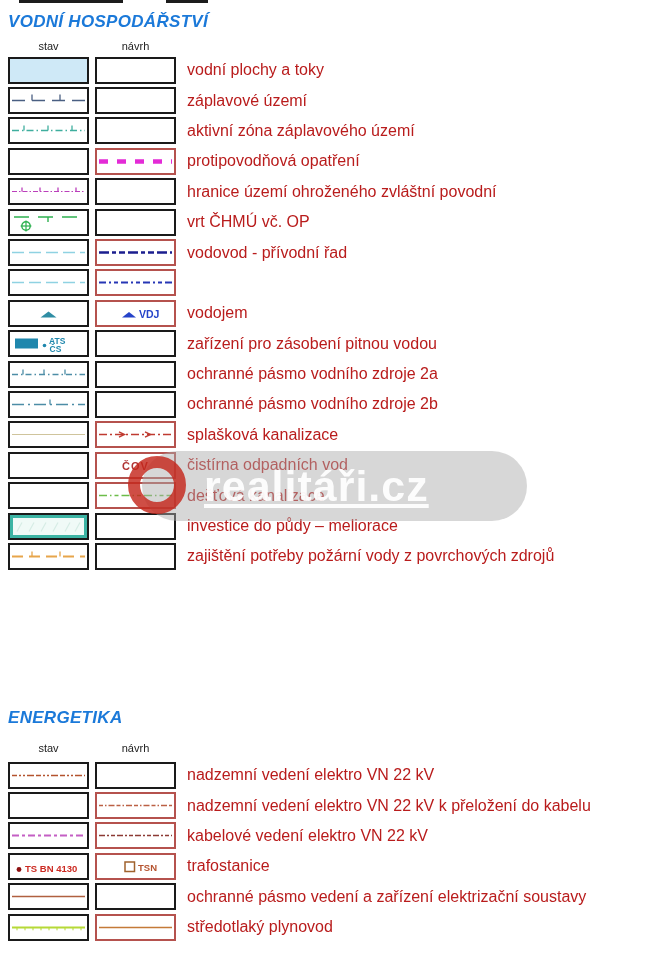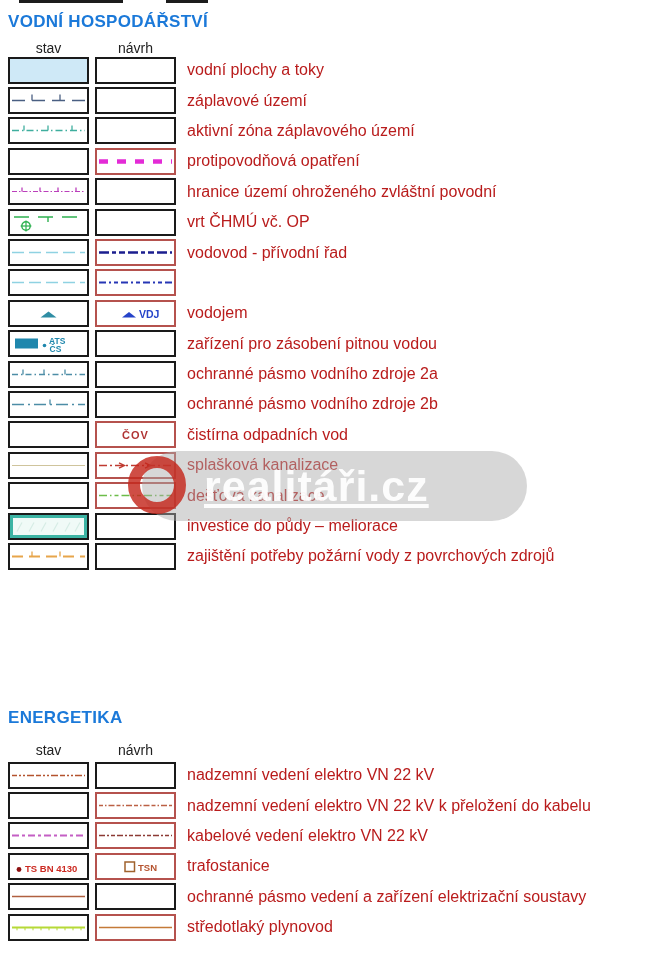--- a/index.html
+++ b/index.html
@@ -4,22 +4,22 @@
 <style>
   html,body{margin:0;padding:0;background:#fff;}
   body{width:661px;height:960px;font-family:"Liberation Sans",sans-serif;}
   .page{position:relative;width:661px;height:960px;background:#fff;overflow:hidden;}
   .artifact{position:absolute;top:0;height:3px;background:#1c1c1c;}
   .artifact.a1{left:19px;width:104px;}
   .artifact.a2{left:166px;width:42px;}
   .section{position:absolute;left:8px;}
   .section-water{top:12px;}
   .section-energy{top:708px;}
-  .section-title{margin:0;font-size:17px;font-weight:bold;letter-spacing:.3px;color:var(--hdr,#1b79d9);}
-  .col-labels{position:relative;height:12px;margin-top:8px;font-size:14px;color:#222;}
+  .section-title{margin:0;font-size:17px;font-weight:bold;letter-spacing:.3px;color:var(--hdr,#1b79d9);font-style:italic;}
+  .col-labels{position:relative;height:12px;margin-top:8px;font-size:11px;color:#222;}
   .section-energy .col-labels{margin-top:14px;}
   .col-stav{position:absolute;left:0;width:81px;text-align:center;}
   .col-navrh{position:absolute;left:87px;width:81px;text-align:center;}
   .rows{margin-top:3px;}
   .section-energy .rows{margin-top:6px;}
   .row{display:flex;align-items:center;height:30.4px;}
   .box{width:77px;height:23px;border:2px solid var(--bb,#1a1a1a);background:#fff;flex:none;}
   .box+.box{margin-left:6px;}
   .box.red{border-color:var(--nb,#b5524e);}
   .box svg{display:block;}
@@ -173,42 +173,42 @@
             <div class="box">
               <svg width="77" height="23" viewBox="0 0 77 23">
                 <line x1="2" y1="11.5" x2="75" y2="11.5" stroke="#4d8da6" stroke-width="1.6" stroke-dasharray="12 4 2 4"></line>
                 <line x1="40" y1="11.5" x2="40" y2="6.5" stroke="#4d8da6" stroke-width="1.3"></line>
               </svg>
             </div>
             <div class="box"></div>
             <span class="row-label">ochranné pásmo vodního zdroje 2b</span>
           </div>
           <div class="row">
-            <div class="box"></div>
-            <div class="box red">
-              <svg width="77" height="23" viewBox="0 0 77 23">
-                <text x="38.5" y="15.5" text-anchor="middle" font-size="11" font-weight="bold" letter-spacing="1" fill="#b03434" font-family="Liberation Sans, sans-serif">ČOV</text>
-              </svg>
-            </div>
-            <span class="row-label">čistírna odpadních vod</span>
-          </div>
-          <div class="row">
             <div class="box">
               <svg width="77" height="23" viewBox="0 0 77 23">
                 <line x1="2" y1="11.5" x2="75" y2="11.5" stroke="#cfc49c" stroke-width="1.2"></line>
               </svg>
             </div>
             <div class="box red">
               <svg width="77" height="23" viewBox="0 0 77 23">
                 <line x1="2" y1="11.5" x2="75" y2="11.5" stroke="#bf3a30" stroke-width="1.5" stroke-dasharray="8 3 2 3"></line>
                 <path d="M22 8.8 L27.5 11.5 L22 14.2" fill="none" stroke="#bf3a30" stroke-width="1.4"></path>
                 <path d="M48 8.8 L53.5 11.5 L48 14.2" fill="none" stroke="#bf3a30" stroke-width="1.4"></path>
               </svg>
             </div>
             <span class="row-label">splašková kanalizace</span>
+          </div>
+          <div class="row">
+            <div class="box"></div>
+            <div class="box red">
+              <svg width="77" height="23" viewBox="0 0 77 23">
+                <text x="38.5" y="15.5" text-anchor="middle" font-size="11" font-weight="bold" letter-spacing="1" fill="#b03434" font-family="Liberation Sans, sans-serif">ČOV</text>
+              </svg>
+            </div>
+            <span class="row-label">čistírna odpadních vod</span>
           </div>
           <div class="row">
             <div class="box"></div>
             <div class="box red">
               <svg width="77" height="23" viewBox="0 0 77 23">
                 <line x1="2" y1="11.5" x2="75" y2="11.5" stroke="#6cbd4a" stroke-width="1.4" stroke-dasharray="8 3 1.5 3 4 3"></line>
               </svg>
             </div>
             <span class="row-label">dešťová kanalizace</span>
           </div>

